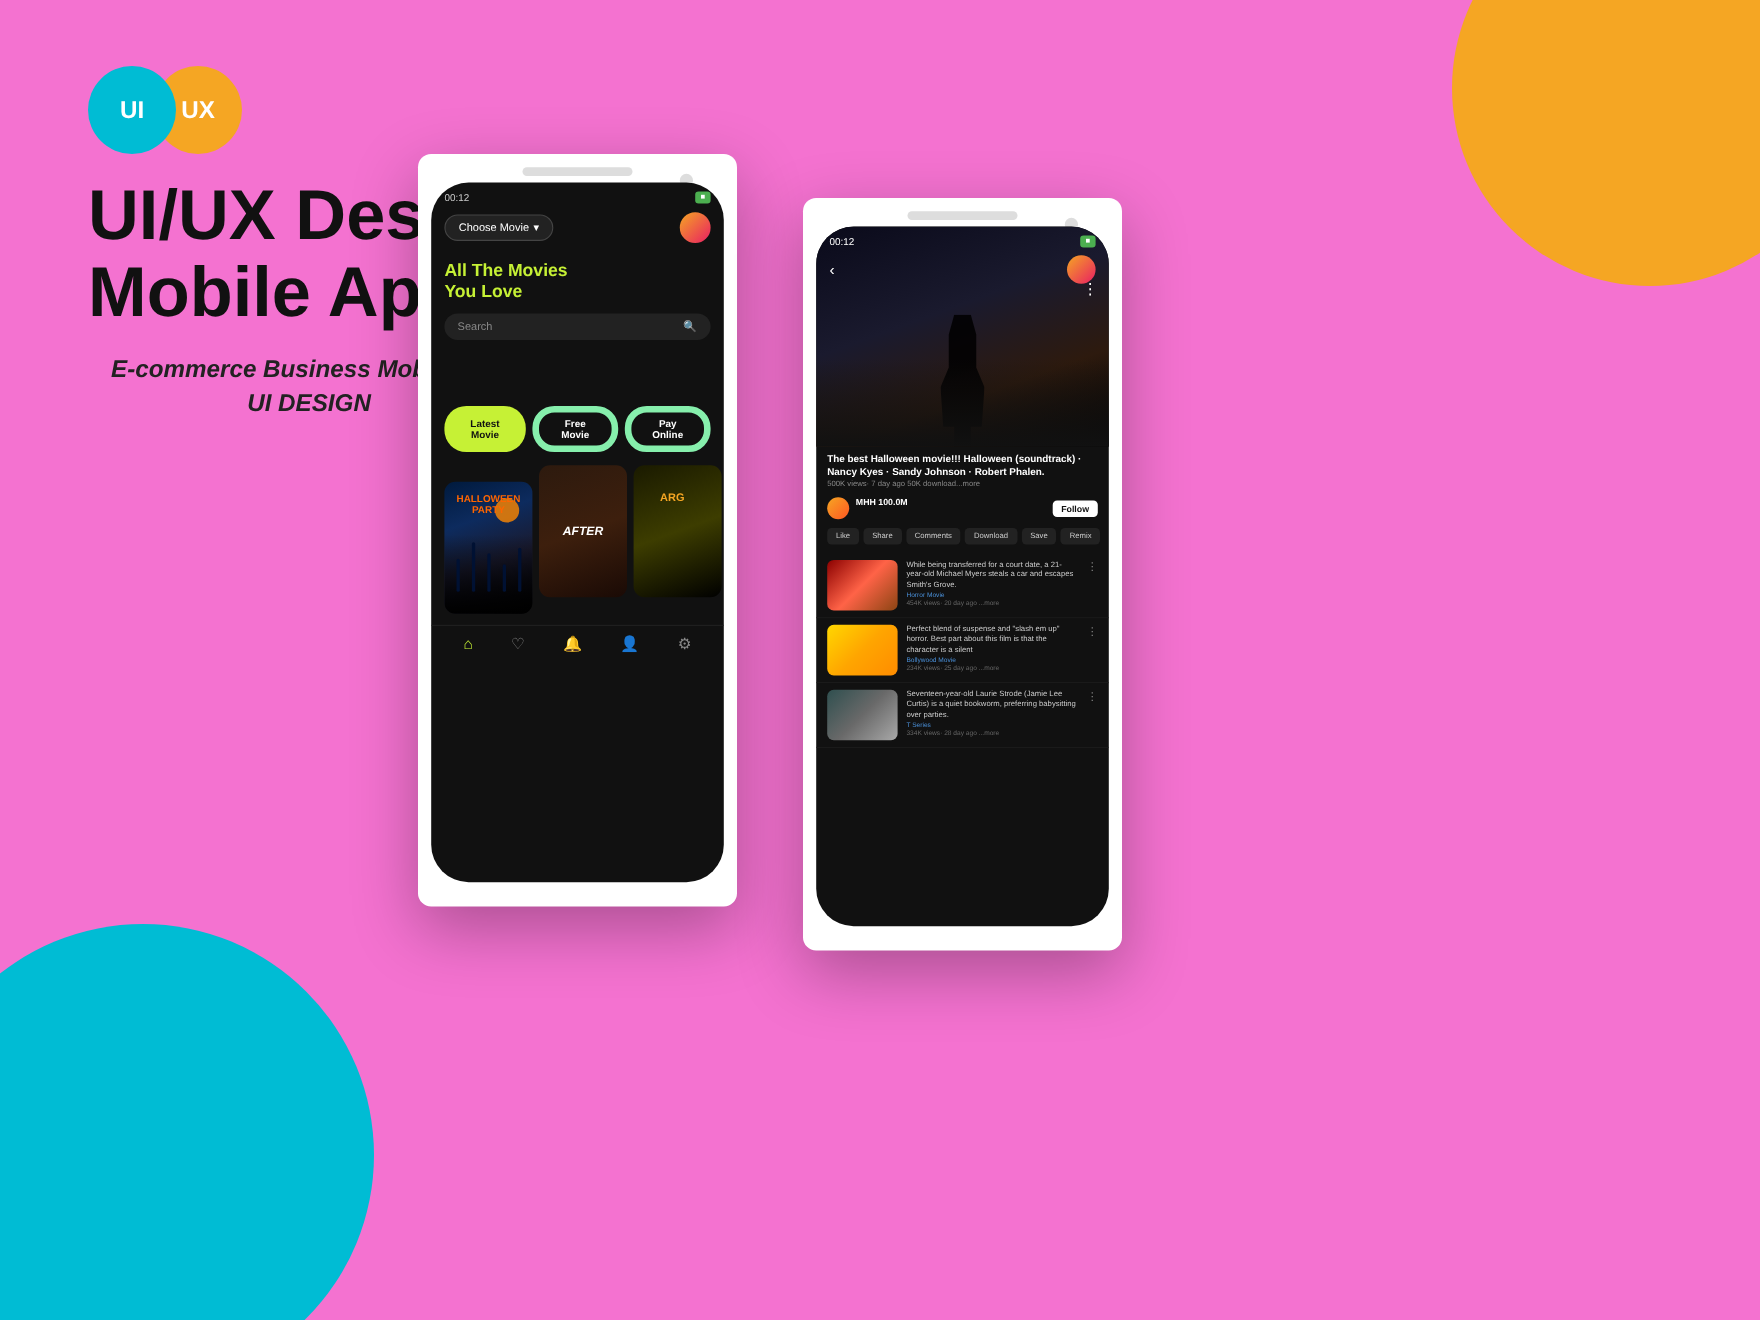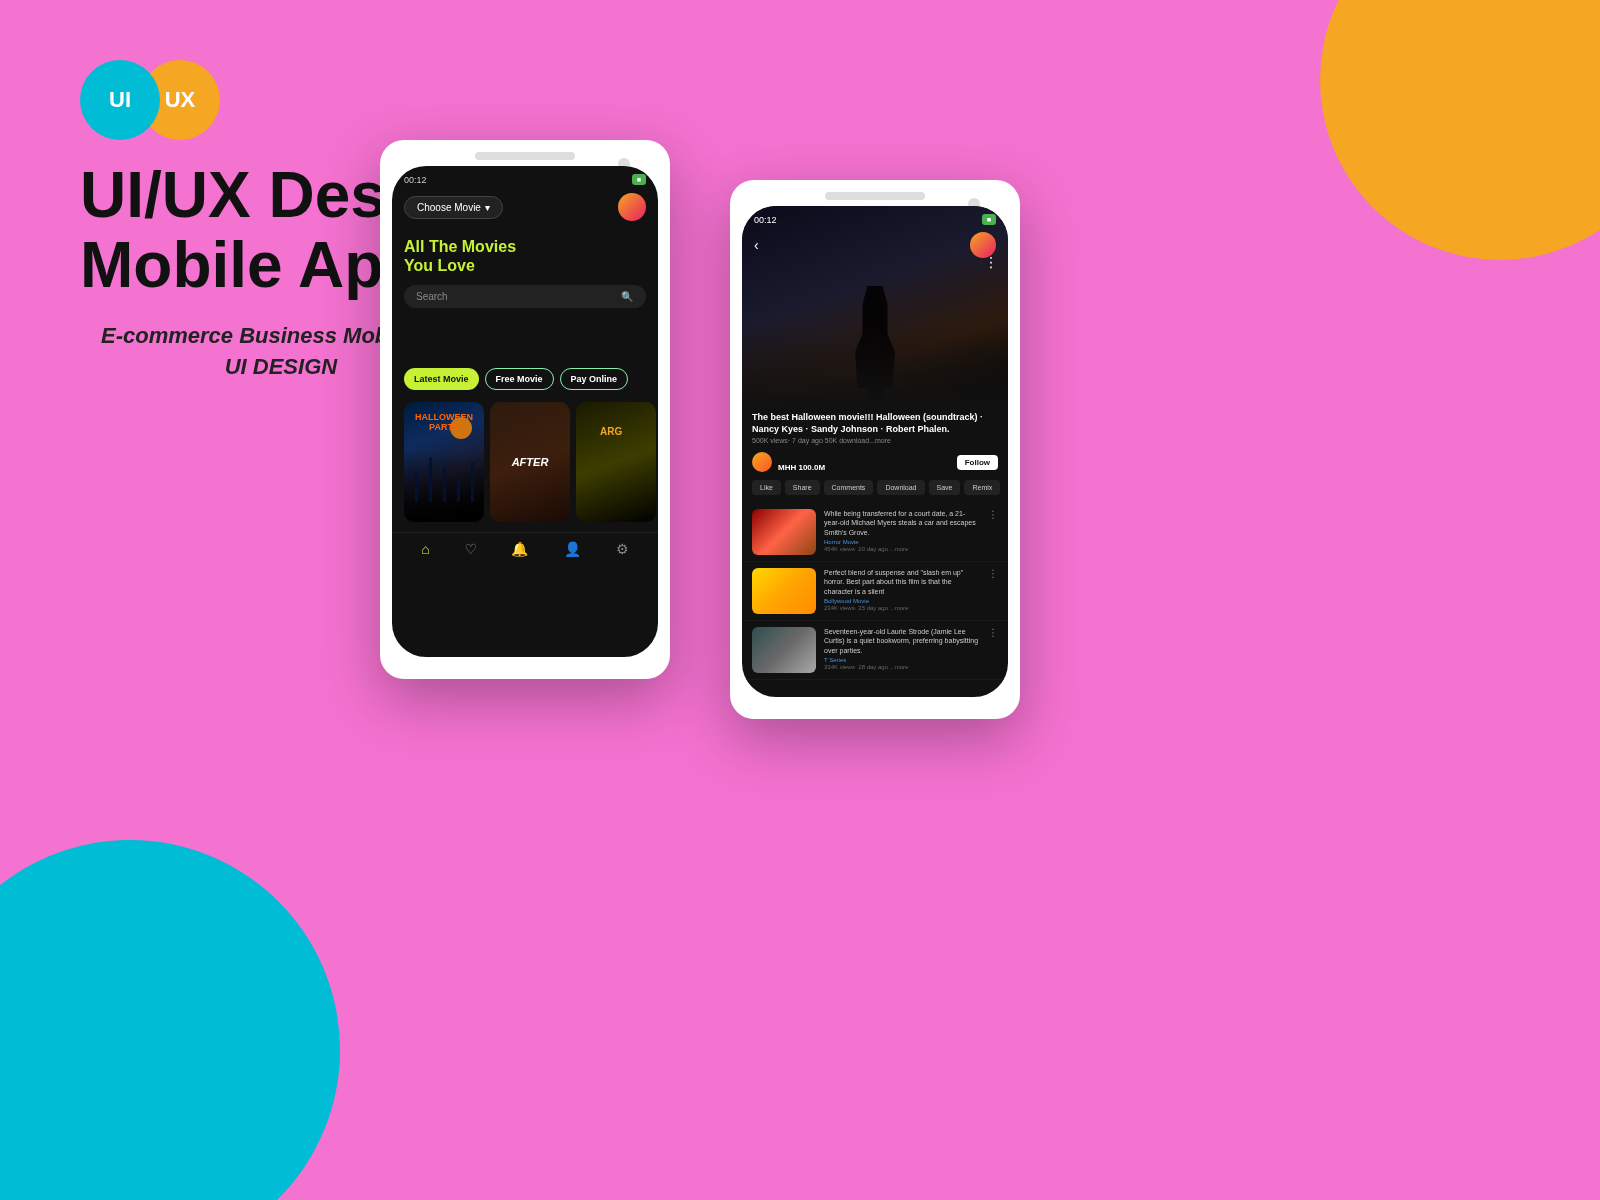--- a/index.html
+++ b/index.html
@@ -99,23 +99,23 @@
       top: 140px;
       left: 380px;
       display: flex;
       gap: 60px;
       align-items: flex-start;
     }
 
     
     .phone {
       width: 290px;
-      height: 539px;
+      height: 684px;
       background: white;
-      border-radius: 24px;
+      border-radius: 12px;
       padding: 12px;
       box-shadow: 0 20px 60px rgba(0,0,0,0.3);
       position: relative;
       flex-shrink: 0;
     }
     .phone-notch {
       width: 100px;
       height: 8px;
       background: #ddd;
       border-radius: 4px;
@@ -211,21 +211,21 @@
       margin-top: 48px;
     }
     .p1-filter-btn.active {
       background: #c6f135;
       color: #111;
       border: none;
     }
     .p1-filter-btn.inactive {
       background: transparent;
       color: white;
-      border: 1px solid #86efac;
+      border: 6px solid #86efac;
     }
     .p1-movies {
       display: flex;
       gap: 6px;
       padding: 6px 12px;
       overflow: hidden;
     }
     .p1-movie-card {
       flex-shrink: 0;
       width: 80px;
@@ -234,20 +234,21 @@
       overflow: hidden;
       position: relative;
     }
     .movie-halloween {
       background: linear-gradient(160deg, #001a3d 0%, #0d2b5e 30%, #1a1a2e 60%, #000 100%);
       display: flex;
       flex-direction: column;
       align-items: center;
       justify-content: center;
       position: relative;
+      margin-top: 15px;
     }
     .movie-halloween::before {
       content: '';
       position: absolute;
       bottom: 0;
       left: 0;
       right: 0;
       height: 60%;
       background: linear-gradient(to top, #000 0%, transparent 100%);
     }
@@ -354,21 +355,21 @@
       color: #888;
     }
     .p2-channel-row {
       display: flex;
       justify-content: space-between;
       align-items: center;
       padding: 4px 10px;
     }
     .p2-channel-info {
       display: flex;
-      align-items: flex-end;
+      align-items: flex-start;
       gap: 6px;
     }
     .p2-channel-avatar {
       width: 20px;
       height: 20px;
       border-radius: 50%;
       background: linear-gradient(135deg, #f5a623, #ff5722);
     }
     .p2-channel-name { color: white; font-size: 8px; font-weight: bold; }
     .p2-follow-btn {

